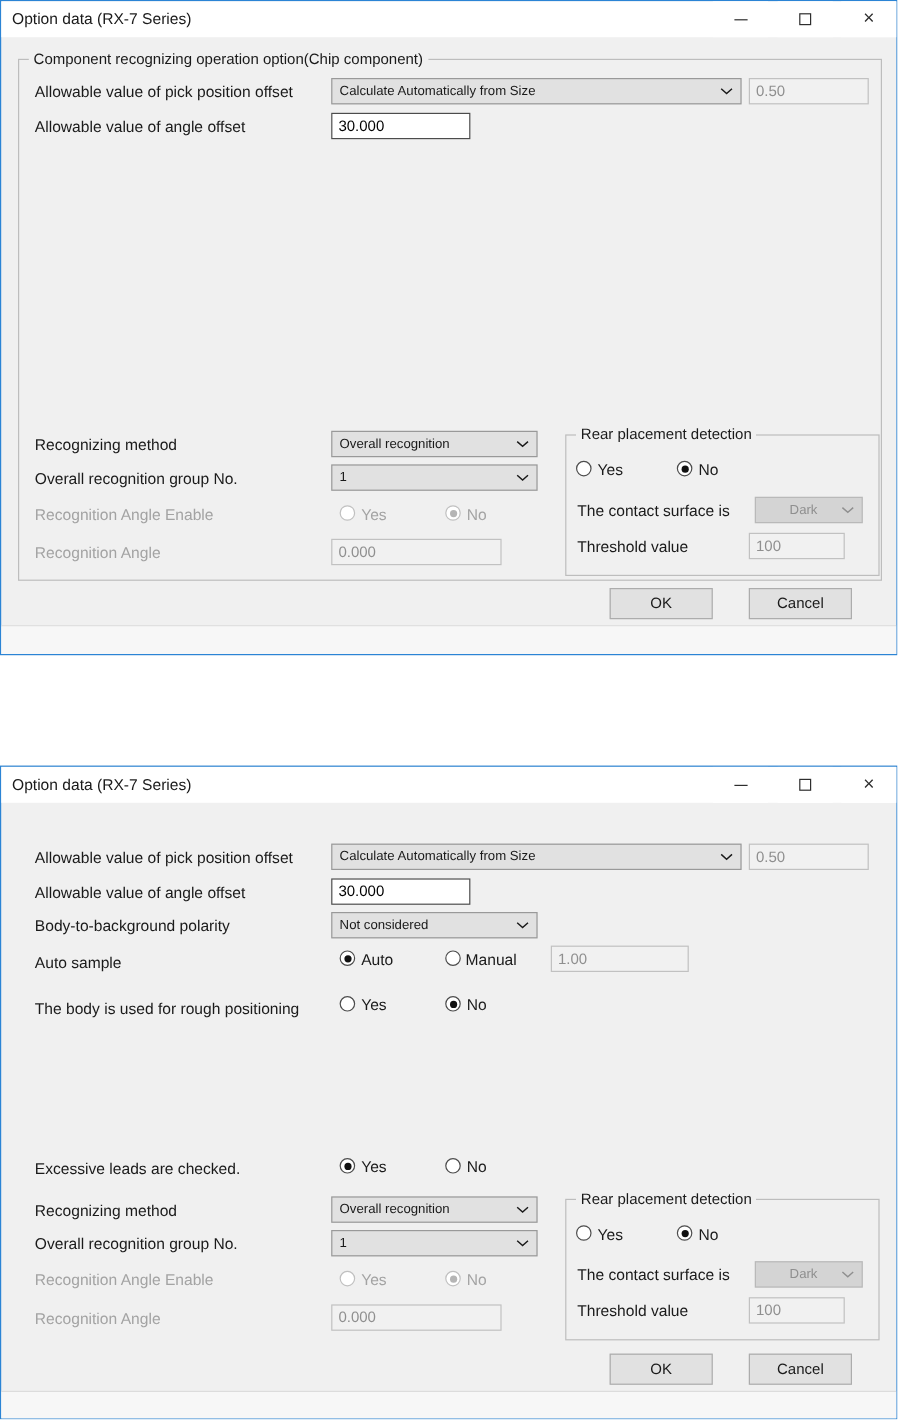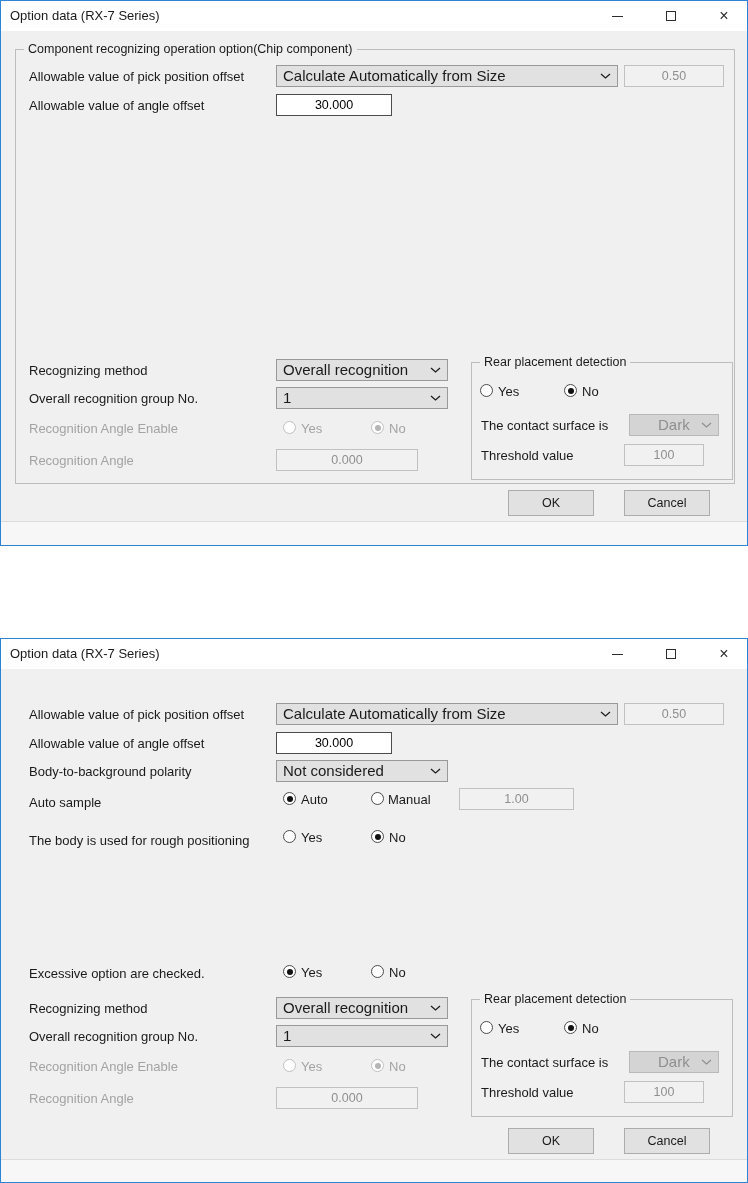--- a/index.html
+++ b/index.html
@@ -12,26 +12,26 @@
   .glyph-min{width:11px;height:1px;background:#2e2e2e;display:block;}
   .glyph-max{width:10px;height:10px;border:1px solid #2e2e2e;box-sizing:border-box;display:block;}
   .glyph-close{font-size:16px;line-height:1;color:#2e2e2e;}
 
   .grp{position:absolute;border:1px solid #bdbdbd;box-sizing:border-box;}
   .gtitle{position:absolute;left:8px;top:-8px;background:#f0f0f0;padding:0 4px;font-size:12.5px;line-height:15px;white-space:nowrap;color:#1a1a1a;text-align:right;}
 
   .lbl{position:absolute;font-size:13px;line-height:15px;color:#1a1a1a;white-space:nowrap;}
   .lbl.dis{color:#a3a3a3;}
 
-  .combo{position:absolute;height:22px;box-sizing:border-box;background:#e1e1e1;border:1px solid #999;color:#1a1a1a;font-size:15px;line-height:20px;padding-left:6px;white-space:nowrap;}
+  .combo{position:absolute;height:22px;box-sizing:border-box;background:#e1e1e1;border:1px solid #999;color:#1a1a1a;font-size:11px;line-height:20px;padding-left:6px;white-space:nowrap;}
   .combo .chev{position:absolute;right:6px;top:7px;line-height:0;}
   .combo.dis{background:#d4d4d4;border-color:#b9b9b9;color:#8f8f8f;padding-left:28px;}
 
   .tbox{position:absolute;height:22px;box-sizing:border-box;background:#fff;border:1px solid #4c4c4c;color:#000;
-        font-family:"Liberation Sans",sans-serif;font-size:12.5px;padding:0 5px;outline:none;text-align:center;}
+        font-family:"Liberation Sans",sans-serif;font-size:12.5px;padding:0 5px;outline:none;}
   .tbox.dis{background:#f1f1f1;border-color:#c1c1c1;color:#8f8f8f;}
 
   .radio{position:absolute;width:13px;height:13px;box-sizing:border-box;border:1px solid #4c4c4c;border-radius:50%;background:#fff;}
   .radio.sel::after{content:"";position:absolute;left:2.5px;top:2.5px;width:6px;height:6px;border-radius:50%;background:#111;}
   .radio.dis{border-color:#c0c0c0;}
   .radio.dis.sel::after{background:#b5b5b5;}
 
   .btn{position:absolute;width:86px;height:26px;box-sizing:border-box;background:#e1e1e1;border:1px solid #acacac;
        font-family:"Liberation Sans",sans-serif;font-size:12.5px;color:#1a1a1a;padding:0;}
   .sep{position:absolute;left:0;right:0;top:520px;height:1px;background:#dcdcdc;}
@@ -161,21 +161,21 @@
     <span class="radio" style="left:370px;top:153px"></span>
     <span class="lbl" style="left:387px;top:153px">Manual</span>
     <input class="tbox dis" style="left: 458px; top: 149px; width: 115px;" readonly="" value="1.00">
 
     <span class="lbl" style="left:28px;top:194px">The body is used for rough positioning</span>
     <span class="radio" style="left:282px;top:191px"></span>
     <span class="lbl" style="left:300px;top:191px">Yes</span>
     <span class="radio sel" style="left:370px;top:191px"></span>
     <span class="lbl" style="left:388px;top:191px">No</span>
 
-    <span class="lbl" style="left:28px;top:327px">Excessive option are checked.</span>
+    <span class="lbl" style="left:28px;top:327px">Excessive leads are checked.</span>
     <span class="radio sel" style="left:282px;top:326px"></span>
     <span class="lbl" style="left:300px;top:326px">Yes</span>
     <span class="radio" style="left:370px;top:326px"></span>
     <span class="lbl" style="left:388px;top:326px">No</span>
 
     <span class="lbl" style="left:28px;top:362px">Recognizing method</span>
     <div class="combo" style="left:275px;top:358px;width:172px">
       <span>Overall recognition</span>
       <span class="chev"><svg width="11" height="7" viewBox="0 0 11 7">
             <path d="M1 1l4.5 4L10 1" fill="none" stroke="currentColor" stroke-width="1.2"></path>

